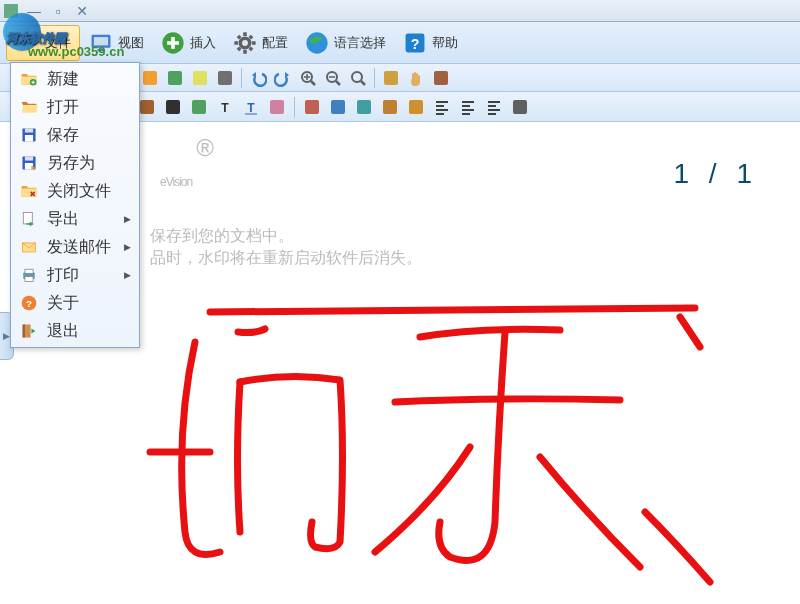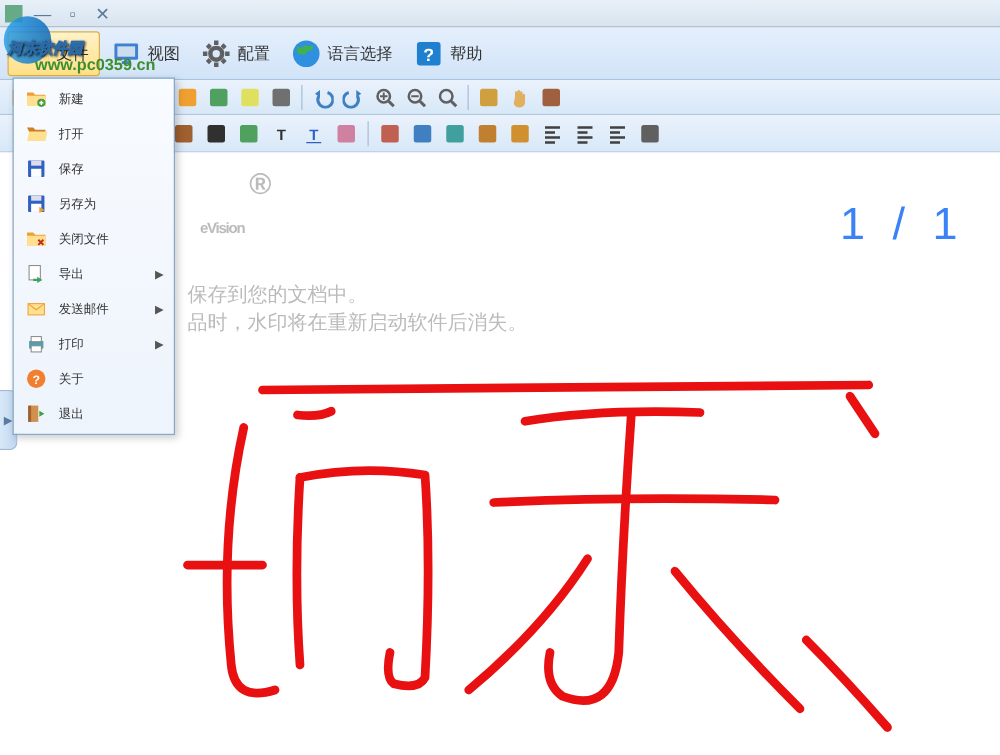--- a/index.html
+++ b/index.html
@@ -11,29 +11,29 @@
 .menubar{height:42px;background:linear-gradient(#e4effc,#d2e4f8);display:flex;align-items:center;padding:0 6px;border-bottom:1px solid #a8c4e0}
 .menu-item{display:flex;align-items:center;padding:4px 8px;cursor:pointer;border-radius:3px}
 .menu-item.active{background:linear-gradient(#fff2c8,#ffe088);border:1px solid #e0b040}
 .menu-icon{width:26px;height:26px;margin-right:4px;display:flex;align-items:center;justify-content:center}
 .menu-label{color:#333;font-size:13px}
 .toolbar{height:28px;background:linear-gradient(#eaf2fc,#d8e8f8);display:flex;align-items:center;padding:0 6px;gap:3px;border-bottom:1px solid #b0c8e0}
 .tb-btn{width:22px;height:22px;display:flex;align-items:center;justify-content:center;cursor:pointer;border-radius:2px}
 .tb-sep{width:1px;height:20px;background:#a8c0d8;margin:0 2px}
 .tooltray{height:30px;background:linear-gradient(#eaf2fc,#d8e8f8);display:flex;align-items:center;padding:0 6px;gap:4px;border-bottom:1px solid #b0c8e0}
 .canvas{position:relative;background:#fff;height:480px}
-.watermark{position:absolute;left:160px;top:12px;color:#bbb;font-size:56px;font-weight:700;letter-spacing:-1px}
+.watermark{position:absolute;left:160px;top:12px;color:#bbb;font-size:56px;font-weight:400;letter-spacing:-1px}
 .watermark sup{font-size:24px;vertical-align:top;margin-left:4px}
 .wm-text{position:absolute;left:150px;color:#bbb;font-size:16px}
-.page-ind{position:absolute;right:28px;top:36px;color:#3b82f6;font-size:36px;letter-spacing:6px}
+.page-ind{position:absolute;right:42px;top:36px;color:#0c4a6e;font-size:28px;letter-spacing:6px}
 .handwriting{position:absolute;left:140px;top:80px;pointer-events:none}
 .dropdown{position:absolute;left:10px;top:62px;width:130px;background:linear-gradient(#f8fbff,#eef4fc);border:1px solid #88a8c8;box-shadow:2px 2px 6px rgba(0,0,0,.2);padding:2px}
 .dd-item{display:flex;align-items:center;height:28px;padding:0 6px;cursor:pointer}
 .dd-icon{width:20px;height:20px;margin-right:8px;display:flex;align-items:center;justify-content:center}
-.dd-label{flex:1;color:#333;font-size:10px}
+.dd-label{flex:1;color:#333;font-size:16px}
 .dd-arrow{color:#555;font-size:9px}
 .site-overlay{position:absolute;left:0;top:10px;color:#fff;font-size:26px;font-weight:bold;text-shadow:1px 1px 2px rgba(0,0,0,.6);font-style:italic;z-index:20;pointer-events:none}
 .site-sub{position:absolute;left:28px;top:44px;color:#3c8f2e;font-size:13px;font-weight:bold;z-index:20;pointer-events:none}
 .side-tab{position:absolute;left:0;top:312px;width:14px;height:48px;background:linear-gradient(90deg,#d8e8f8,#c0d8f0);border:1px solid #a0b8d8;border-left:none;border-radius:0 6px 6px 0;display:flex;align-items:center;justify-content:center;cursor:pointer}
 svg{display:block}
 </style>
 </head>
 <body>
 
 <div class="site-overlay">
@@ -69,20 +69,29 @@
     </div>
     <div class="menu-item">
       <span class="menu-icon">
         <svg width="26" height="26" viewBox="0 0 22 22">
           <rect x="3" y="4" width="16" height="11" rx="1" fill="#4080d0"></rect>
           <rect x="5" y="6" width="12" height="7" fill="#cde"></rect>
           <rect x="8" y="16" width="6" height="2" fill="#4080d0"></rect>
         </svg>
       </span>
       <span class="menu-label">视图</span>
+    </div>
+    <div class="menu-item">
+      <span class="menu-icon">
+        <svg width="26" height="26" viewBox="0 0 22 22">
+          <circle cx="11" cy="11" r="9" fill="#40a040"></circle>
+          <path stroke="#fff" stroke-width="3" d="M11 6v10M6 11h10"></path>
+        </svg>
+      </span>
+      <span class="menu-label">插入</span>
     </div>
     <div class="menu-item">
       <span class="menu-icon">
         <svg width="26" height="26" viewBox="0 0 22 22">
           <circle cx="11" cy="11" r="4" fill="none" stroke="#606060" stroke-width="3"></circle>
           <g stroke="#606060" stroke-width="3">
             <path d="M11 2v3M11 17v3M2 11h3M17 11h3M5 5l2 2M15 15l2 2M17 5l-2 2M5 17l2-2"></path>
           </g>
         </svg>
       </span>

